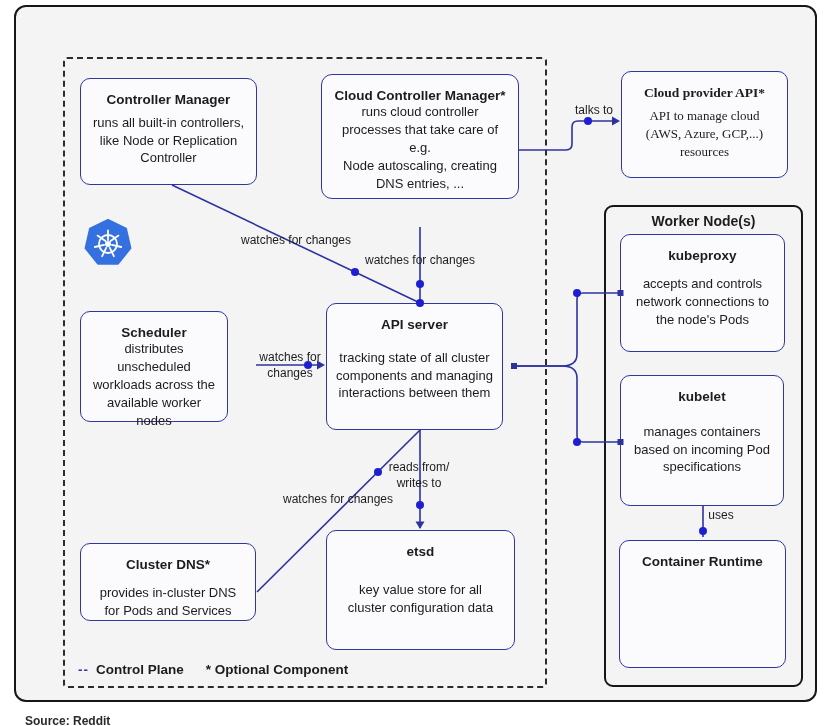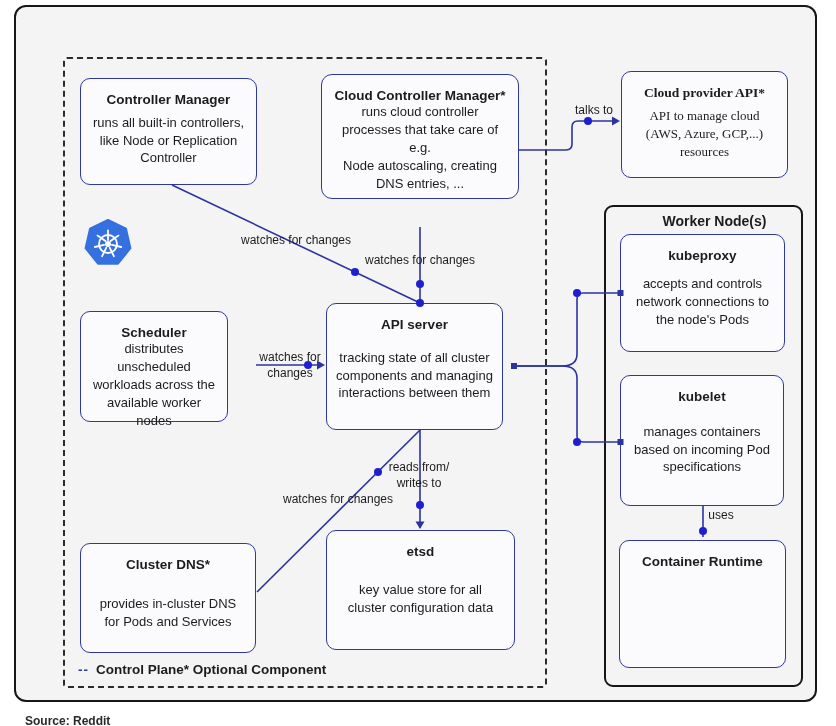--- a/index.html
+++ b/index.html
@@ -15,42 +15,42 @@
   #control-plane {
     position:absolute; left:63px; top:57px; width:484px; height:631px;
     border:2px dashed #2b2b2b; border-radius:4px; box-sizing:border-box; z-index:2;
   }
   #worker-box {
     position:absolute; left:604px; top:205px; width:199px; height:482px;
     border:2px solid var(--frame-border); border-radius:9px; box-sizing:border-box; z-index:2;
   }
   .worker-title {
     position:absolute; left:604px; top:213px; width:199px; text-align:center;
-    font-weight:700; font-size:14px; color:var(--text); z-index:3;padding-left:11px;
+    font-weight:700; font-size:14px; color:var(--text); z-index:3;
   }
   .node {
     position:absolute; background:var(--node-fill);
     border:1.6px solid var(--node-border); border-radius:10px;
     display:flex; flex-direction:column; padding:13px 8px 10px; box-sizing:border-box; z-index:3;
   }
   .node-title { font-weight:700; font-size:13.5px; text-align:center; color:var(--text); }
   .node-body {
     flex:1; display:flex; align-items:center; justify-content:center;
     text-align:center; font-size:13px; line-height:1.38; color:var(--text); white-space:pre-line;
   }
   #edges { position:absolute; left:0; top:0; z-index:5; pointer-events:none; }
   .edge { fill:none; stroke:var(--line); stroke-width:1.6px; }
   .dot  { fill:var(--dot); }
   .arrow, .nub { fill:var(--line); }
   .edge-label {
     position:absolute; transform:translate(-50%,-50%); font-size:12px; color:var(--text);
     text-align:center; white-space:pre-line; line-height:1.3; z-index:6;
   }
   .legend {
-    position:absolute; left:78px; top:662px; display:flex; 
+    position:absolute; left:78px; top:662px; display:flex; gap:22px;
     font-size:13.5px; font-weight:700; color:var(--text); z-index:4;text-align:center;
   }
   .legend-dash { color:var(--node-border); margin-right:7px; letter-spacing:1px; }
   #k8s-logo { position:absolute; left:84px; top:219px; width:48px; height:48px; z-index:3; }
   #source-note {
     position:absolute; left:25px; top:715px; font-size:12px; font-weight:700;
     color:#2a2a2a; z-index:1; line-height:13px;
   }
 </style>
 </head>
@@ -108,21 +108,21 @@
 available worker nodes</div>
   </div>
 
   <div class="node" style="left:326px; top:303px; width:177px; height:127px;">
     <div class="node-title">API server</div>
     <div class="node-body">tracking state of all cluster
 components and managing
 interactions between them</div>
   </div>
 
-  <div class="node" style="left:80px; top:543px; width:176px; height:110px;gap:12px;">
+  <div class="node" style="left:80px; top:543px; width:176px; height:78px;gap:12px;">
     <div class="node-title">Cluster DNS*</div>
     <div class="node-body">provides in-cluster DNS
 for Pods and Services</div>
   </div>
 
   <div class="node" style="left:326px; top:530px; width:189px; height:120px;">
     <div class="node-title">etsd</div>
     <div class="node-body">key value store for all
 cluster configuration data</div>
   </div>

